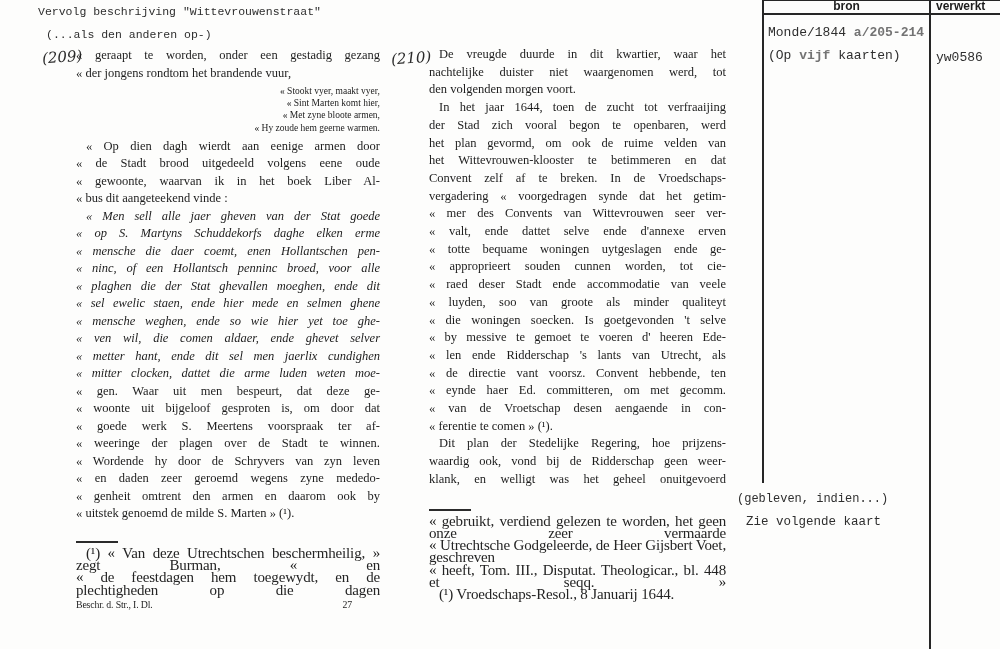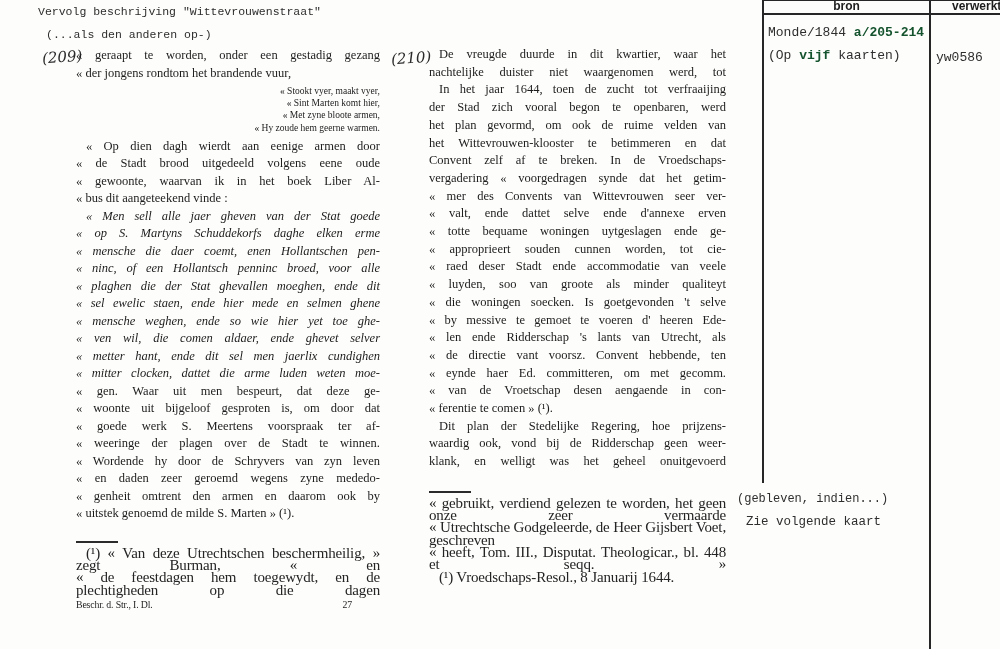--- a/index.html
+++ b/index.html
@@ -33,26 +33,26 @@
   .fnlast{font-size:9.8px;letter-spacing:-0.15px;color:#242424;display:flex;justify-content:space-between;}
   .fnlast .pgnum{padding-right:28px;}
   
   .rule{background:#262626;}
   .vline-left{left:762px;top:0;width:2px;height:483px;}
   .vline-mid{left:929px;top:0;width:2px;height:649px;}
   .hline-top{left:762px;top:0;width:238px;height:1px;}
   .hline-head{left:762px;top:13px;width:238px;height:2px;}
   .reghead{font-family:"Liberation Sans", sans-serif;font-weight:bold;font-size:12px;color:#1d1d1d;top:0;height:15px;line-height:13px;}
   .reghead-bron{left:764px;width:165px;text-align:center;}
-  .reghead-verw{left:936px;margin-left:16px;}
+  .reghead-verw{left:936px;}
   .regval{font-family:"Liberation Mono", monospace;font-size:13px;color:#2e2e2e;white-space:pre;}
   .bron1{left:768px;top:25px;}
   .bron2{left:768px;top:48px;}
   .verw1{left:936px;top:50px;}
-  .b{font-weight:bold;color:#14532d;}
+  .b{font-weight:bold;color:#737373;}
   .note1{left:737px;top:492px;font-size:12px;}
   .note2{left:746px;top:515px;font-size:12.5px;}
 </style>
 </head>
 <body>
 
 <div class="abs tw title1">Vervolg beschrijving "Wittevrouwenstraat"</div>
 <div class="abs tw title2">(...als den anderen op-)</div>
 
 <div class="abs hw mk-left">(209)</div>
@@ -101,20 +101,21 @@
   <div class="fnlast">
     <span>Beschr. d. Str., I. Dl.</span>
     <span class="pgnum">27</span>
   </div>
 </div>
 
 <div class="pagecol col-right">
   <div>
       <div class="line j ind">De vreugde duurde in dit kwartier, waar het</div>
       <div class="line j">nachtelijke duister niet waargenomen werd, tot</div>
+      <div class="line">den volgenden morgen voort.</div>
       <div class="line j ind">In het jaar 1644, toen de zucht tot verfraaijing</div>
       <div class="line j">der Stad zich vooral begon te openbaren, werd</div>
       <div class="line j">het plan gevormd, om ook de ruime velden van</div>
       <div class="line j">het Wittevrouwen-klooster te betimmeren en dat</div>
       <div class="line j">Convent zelf af te breken.  In de Vroedschaps-</div>
       <div class="line j">vergadering « voorgedragen synde dat het getim-</div>
       <div class="line j">« mer des Convents van Wittevrouwen seer ver-</div>
       <div class="line j">« valt, ende dattet selve ende d'annexe erven</div>
       <div class="line j">« totte bequame woningen uytgeslagen ende ge-</div>
       <div class="line j">« approprieert souden cunnen worden, tot cie-</div>

